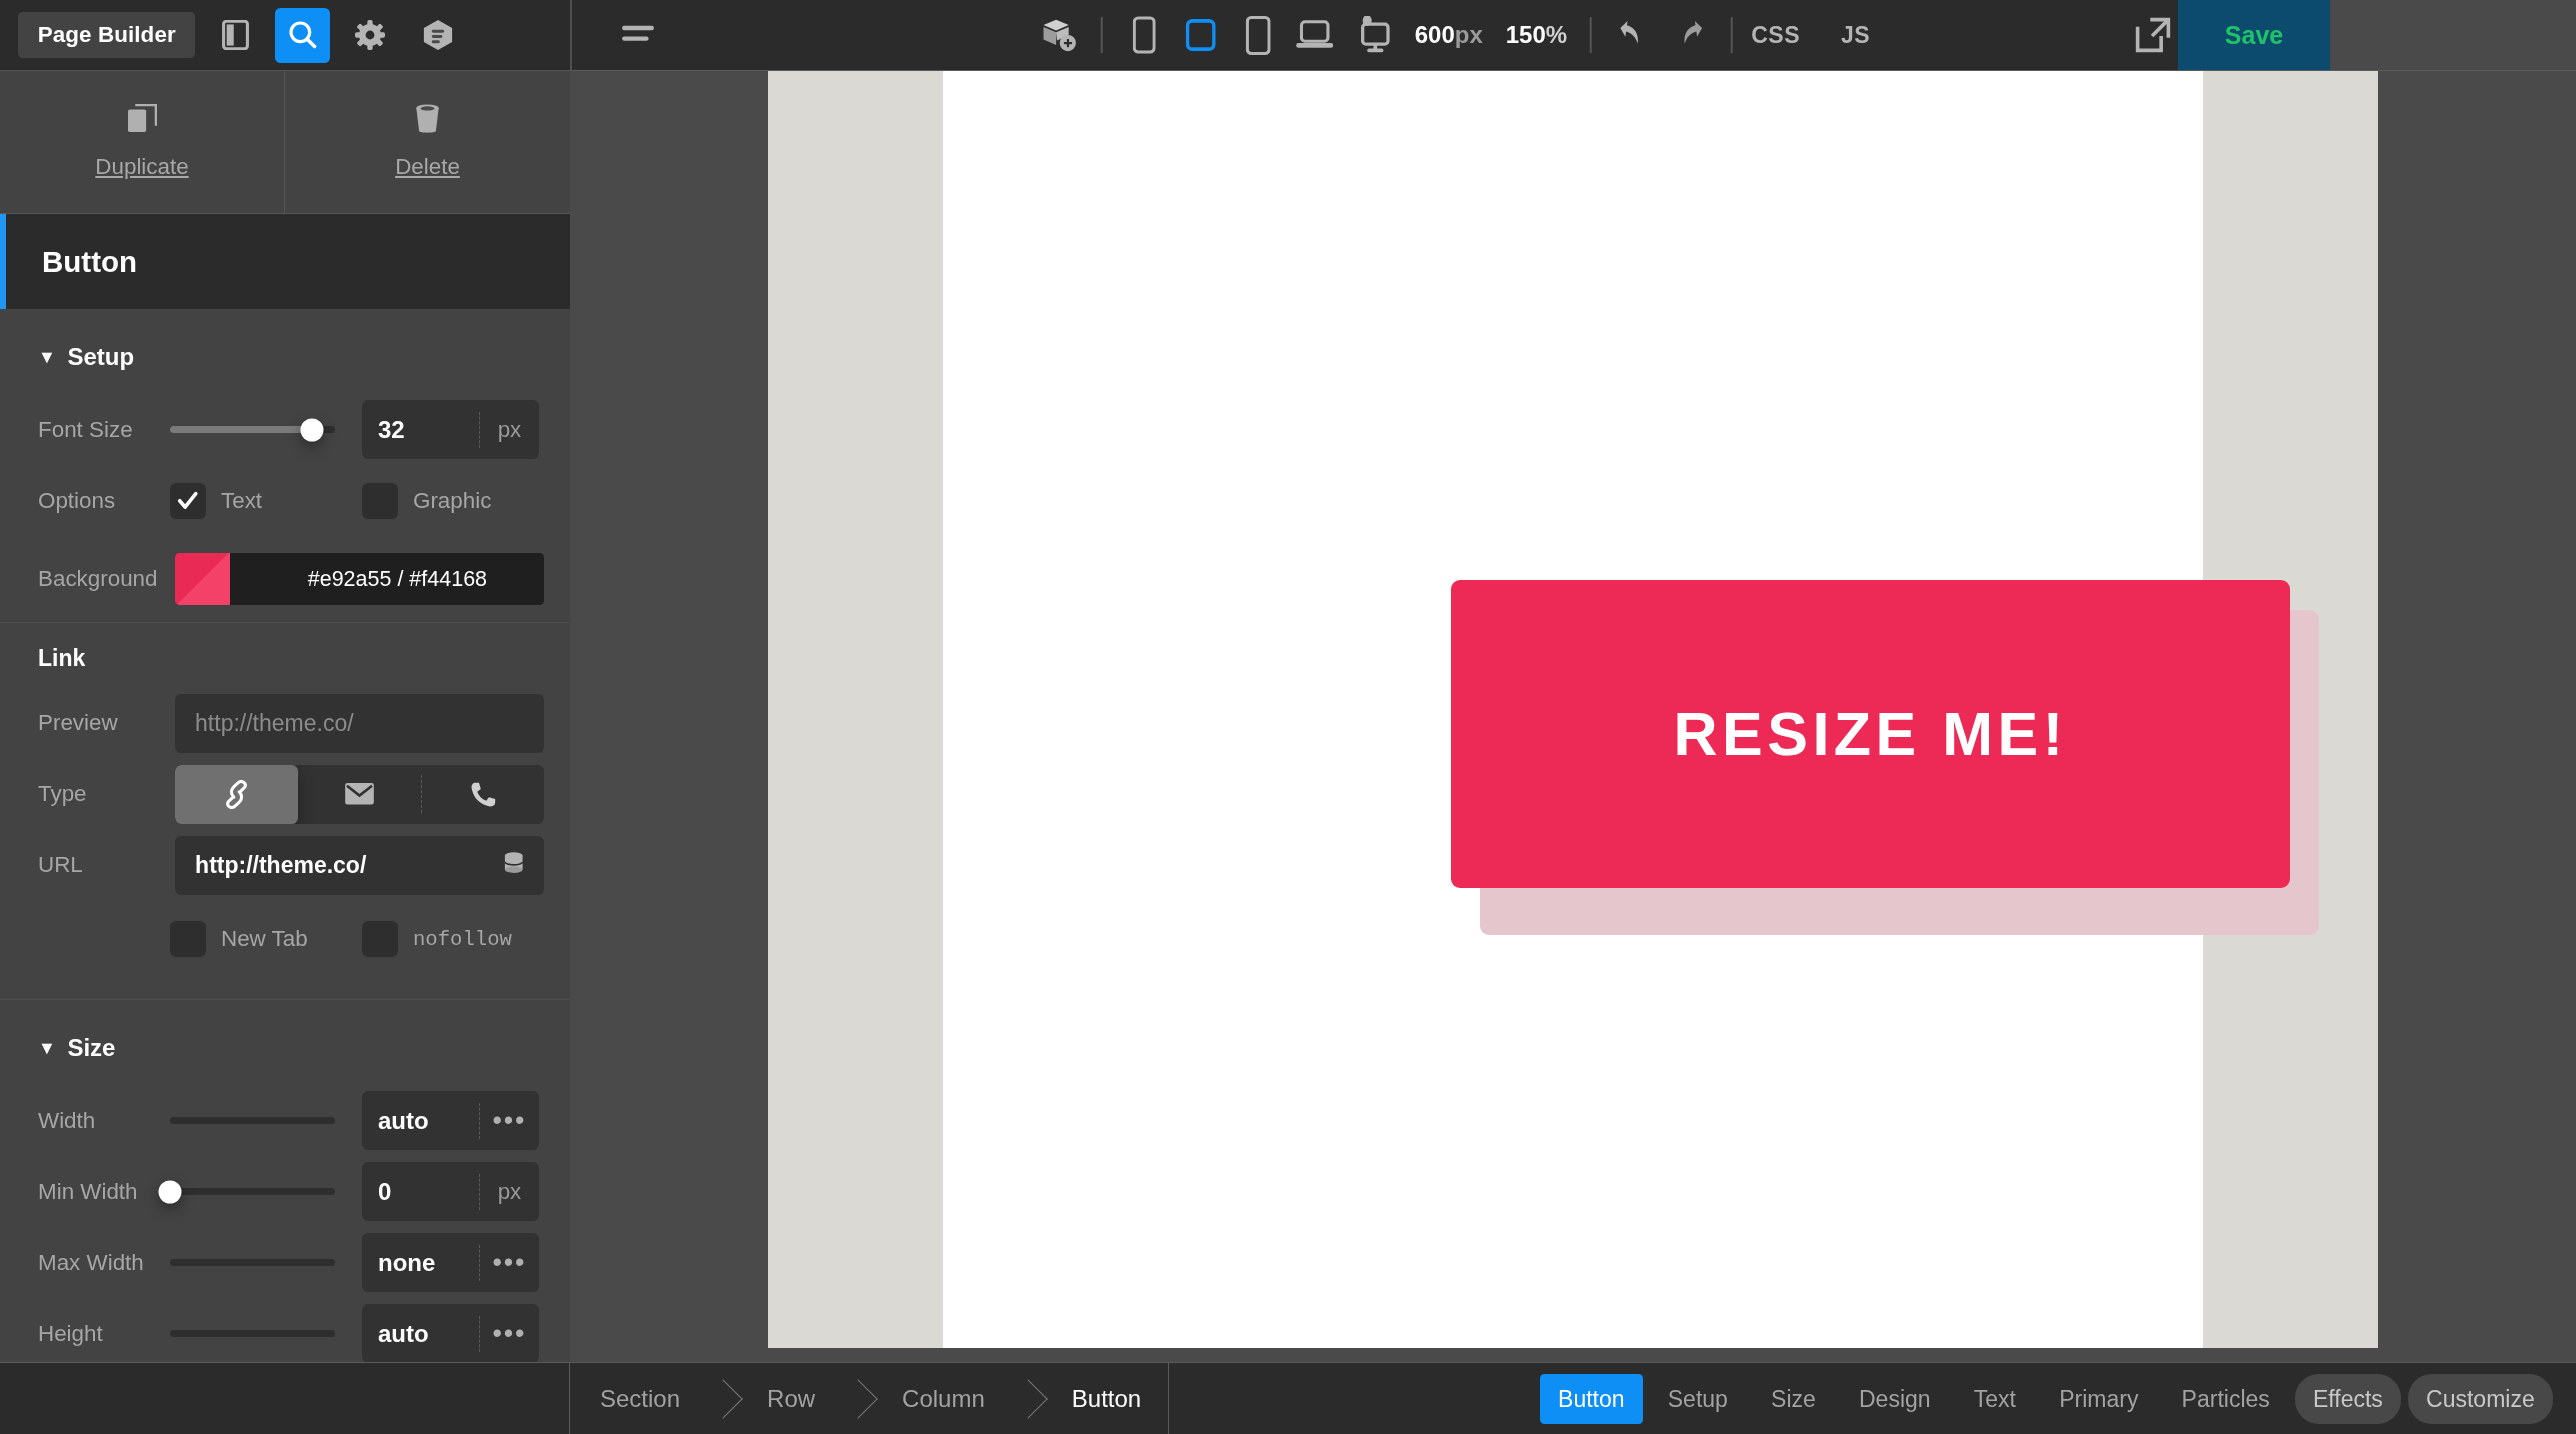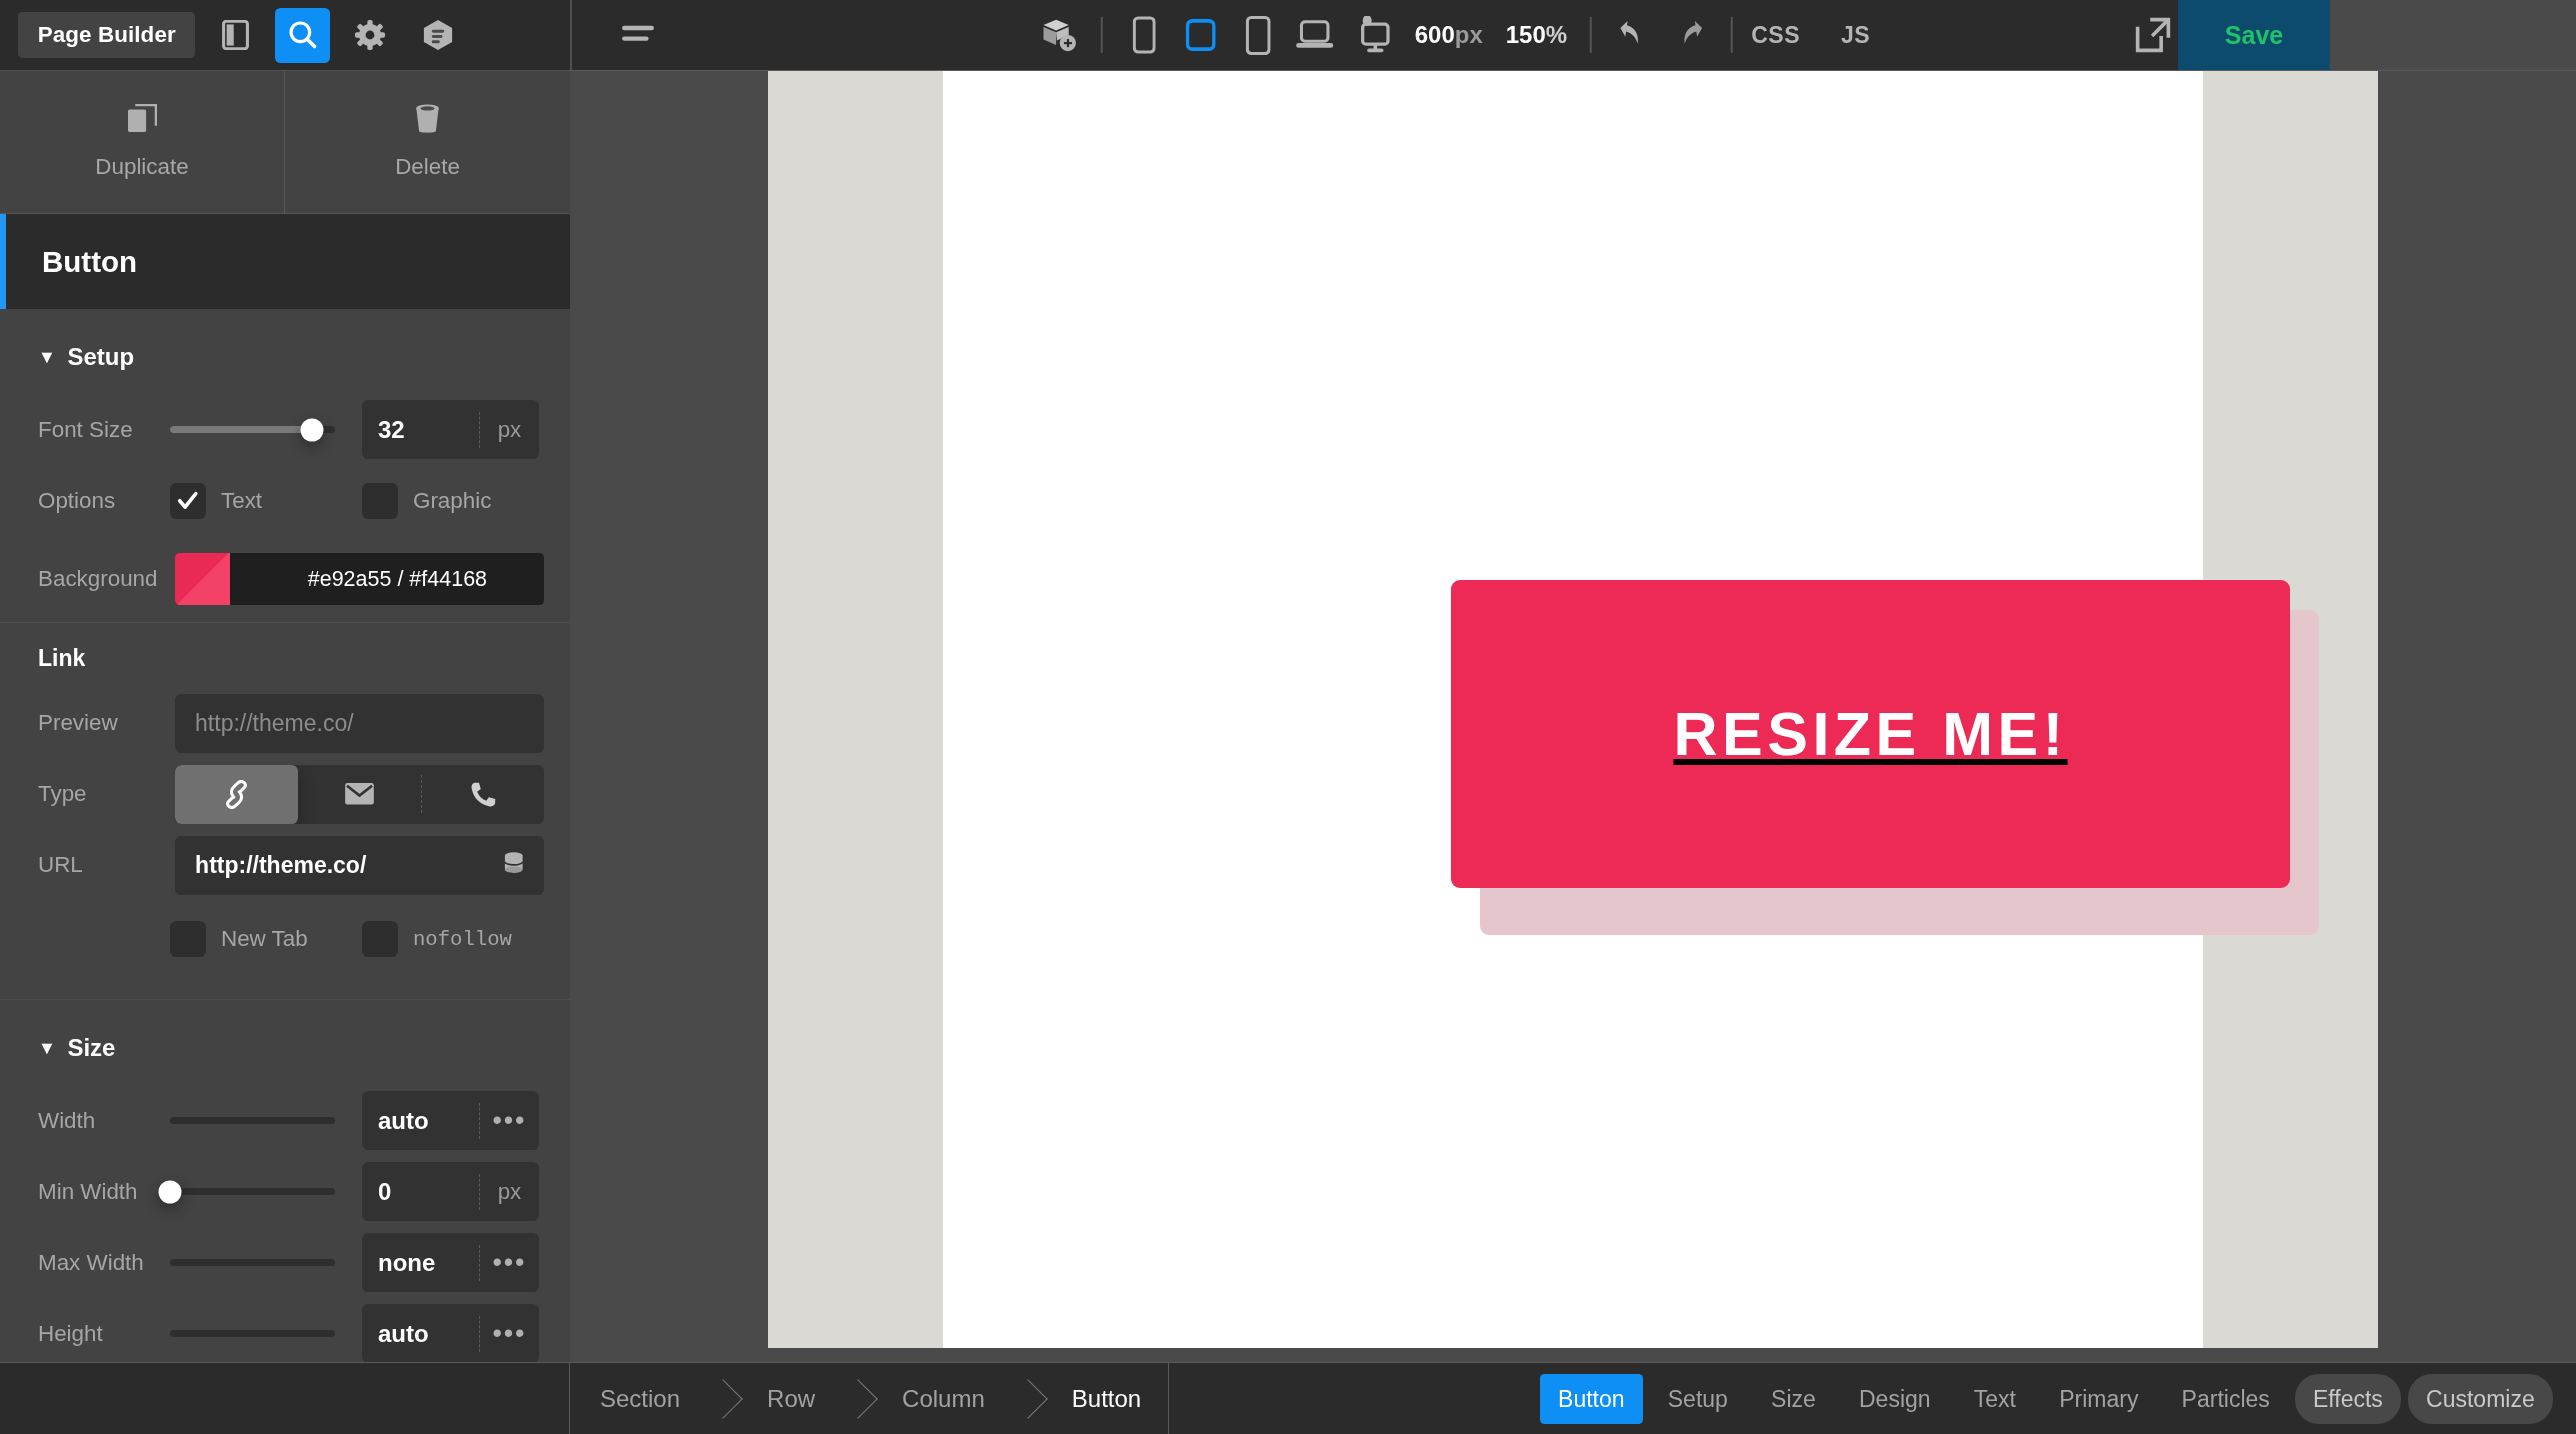--- a/index.html
+++ b/index.html
@@ -65,21 +65,21 @@
 
   
   .sidebar {
     position: absolute; left: 0; top: 70px; width: 570px; bottom: 0;
     background: #434343; overflow: hidden;
     border-top: 1.8px solid #545454;
   }
   .dupdel { display: flex; height: 143px; border-bottom: 1.8px solid #565656; }
   .dd-btn {
     flex: 1 1 50%; display: flex; flex-direction: column; align-items: center;
-    justify-content: center; gap: 14.3px; color: #a8a8a8; font-size: 22.4px;
+    justify-content: center; gap: 14.3px; color: #a8a8a8; font-size: 22.4px; text-decoration: underline;
   }
   .dd-btn:first-child { border-right: 1.8px solid #565656; }
 
   .elem-title {
     height: 95px; background: #2b2b2b; display: flex; align-items: center;
     padding-left: 36px; border-left: 6.3px solid #2196f3; position: relative;
   }
   .elem-title span { color: #fff; font-size: 29.5px; font-weight: bold; }
 
   .section { padding: 0 0 0 0; border-bottom: 1.8px solid #4e4e4e; }
@@ -153,21 +153,21 @@
   .page-gray-r { position: absolute; right: 198px; top:0; bottom: 0; width: 175px; background:#dbd9d4; }
   .page-white { position: absolute; left: 373px; right: 373px; top: 0; bottom: 0; background: #fff; }
 
   .btn-shadow {
     position: absolute; left: 910px; top: 539px; width: 839px; height: 325px;
     background: #e5c6cc; border-radius: 9px;
   }
   .cta-btn {
     position: absolute; left: 881px; top: 509px; width: 839px; height: 308px;
     background: #ed2a55; border-radius: 9px;
-    display: flex; align-items: center; justify-content: center; text-decoration: underline;
+    display: flex; align-items: center; justify-content: center;
   }
   .cta-btn span {
     color: #fff; font-size: 61px; font-weight: bold; letter-spacing: 4.5px;
   }
 
   
   .bottombar {
     position: absolute; left: 0; bottom: 0; width: 2576px; height: 73px;
     background: #2b2b2b; border-top: 1.8px solid #5a5a5a;
     display: flex; align-items: stretch;

